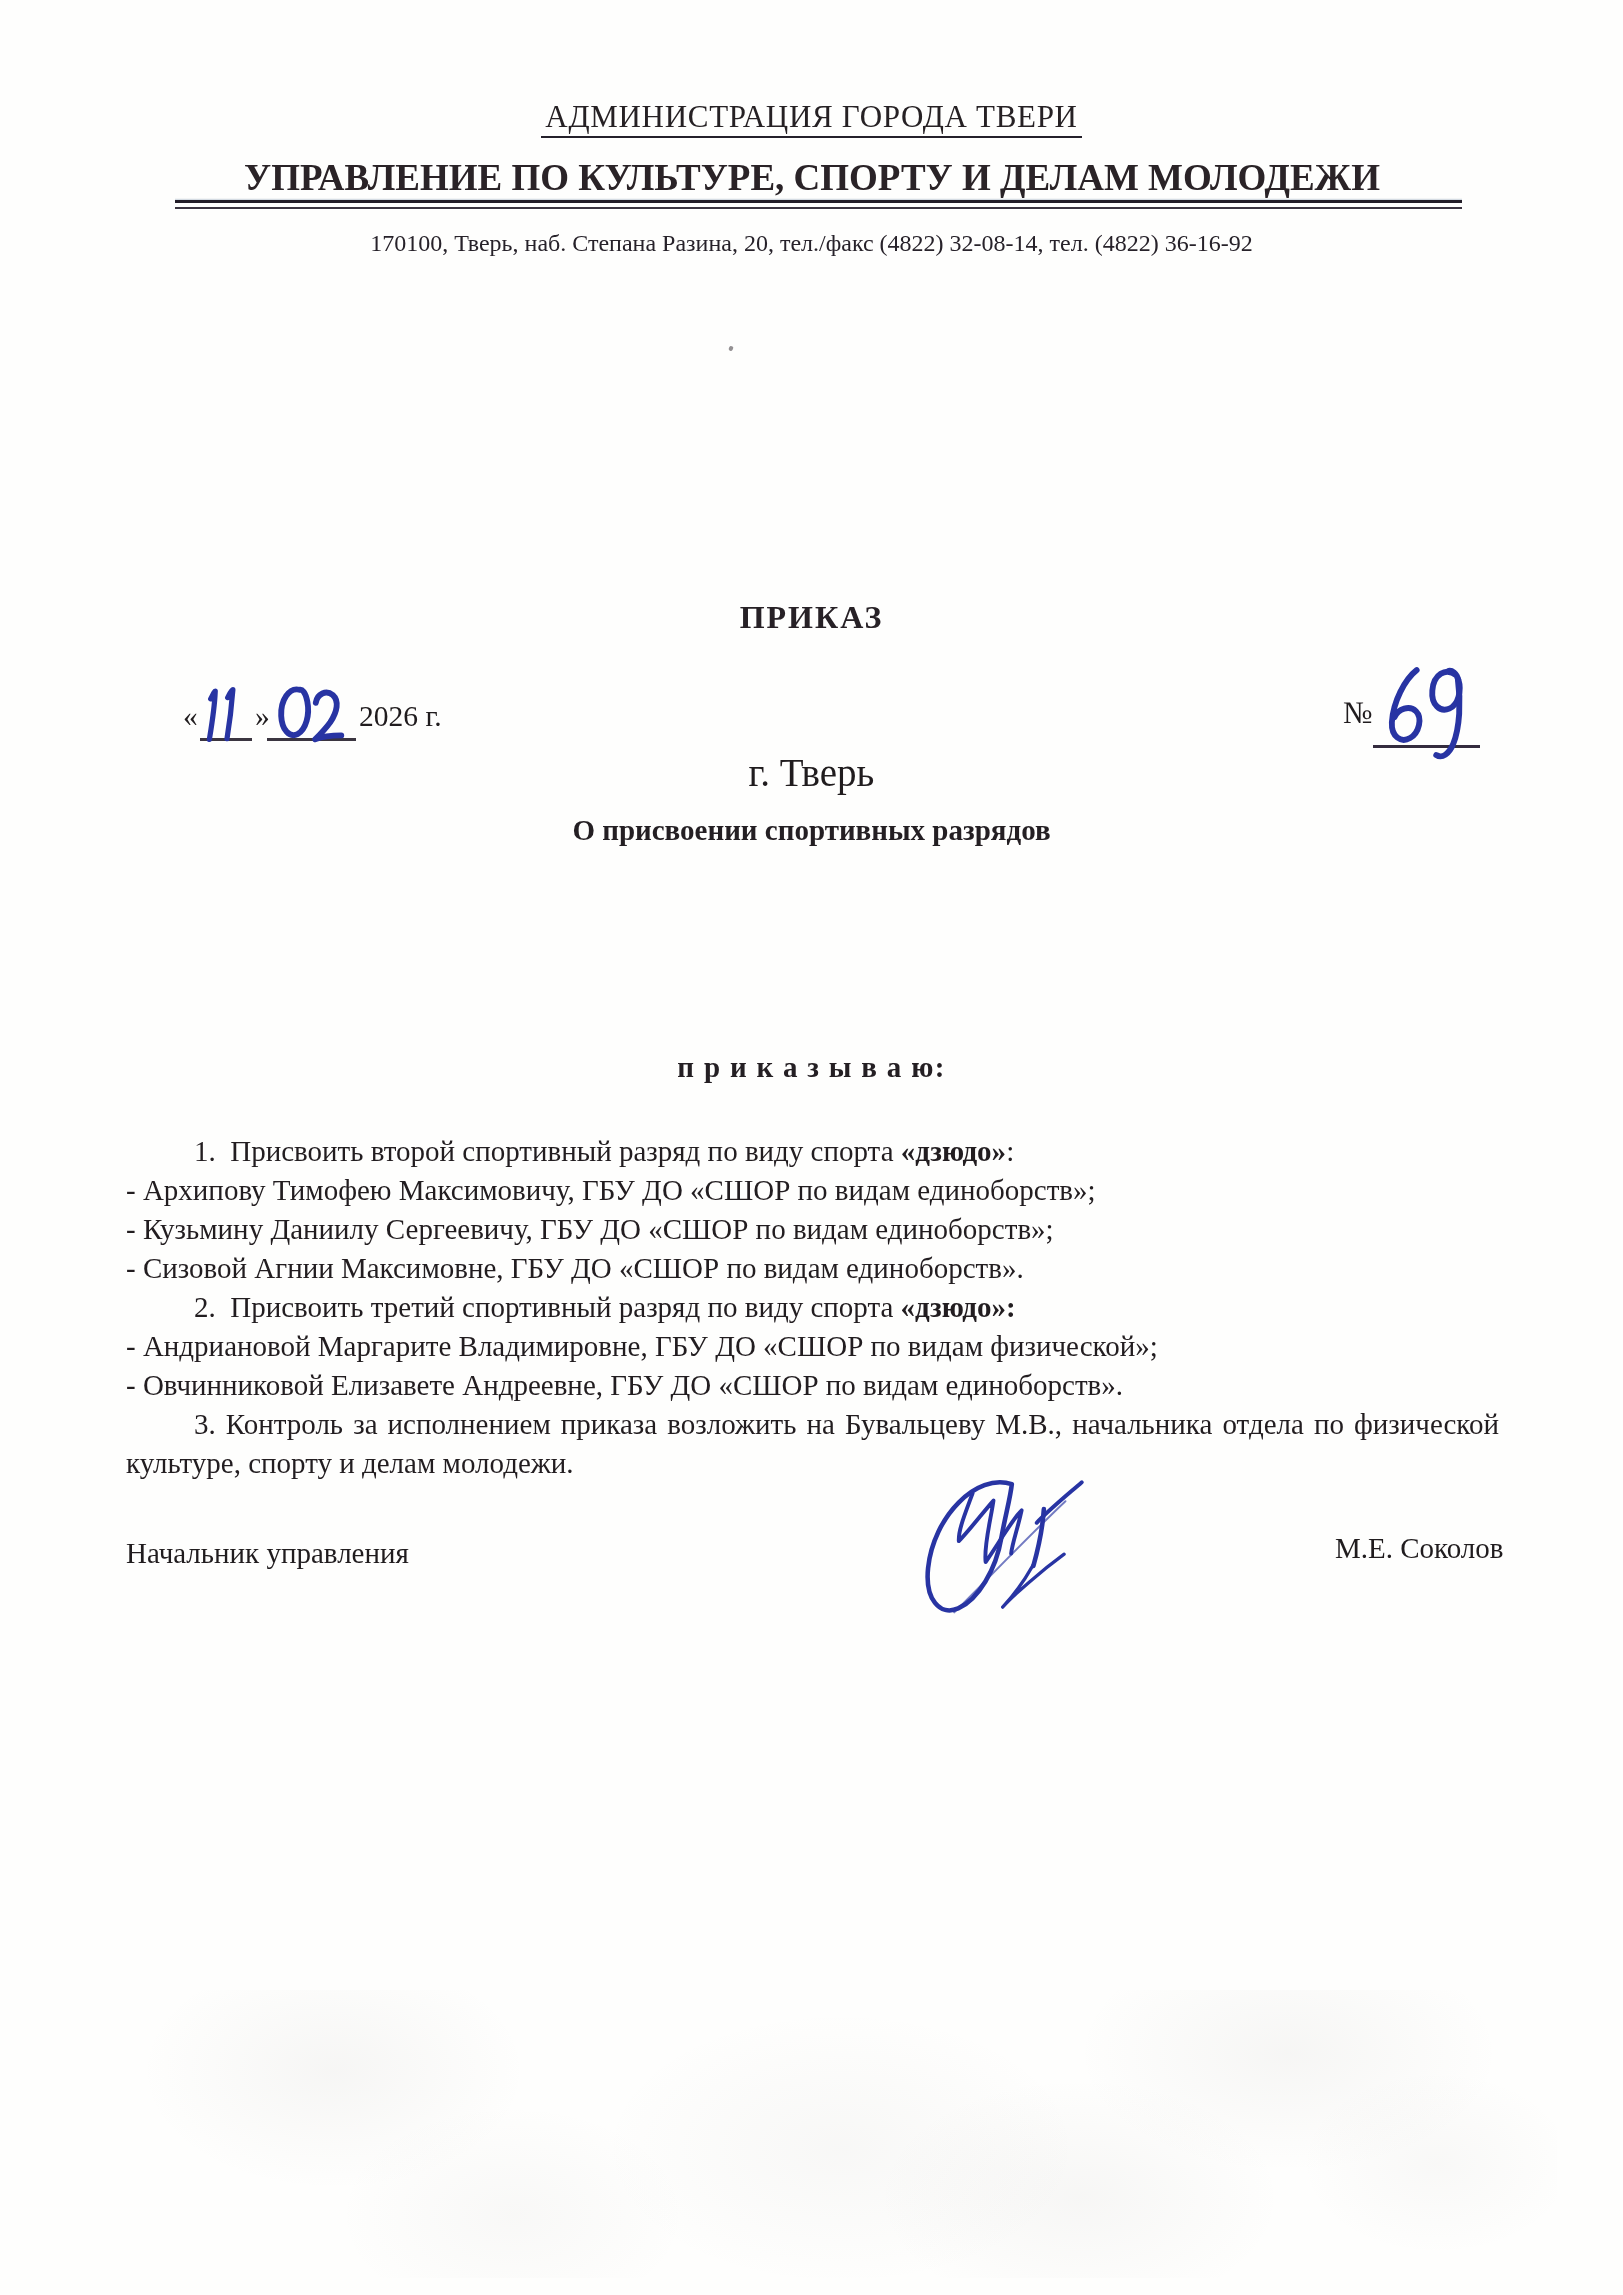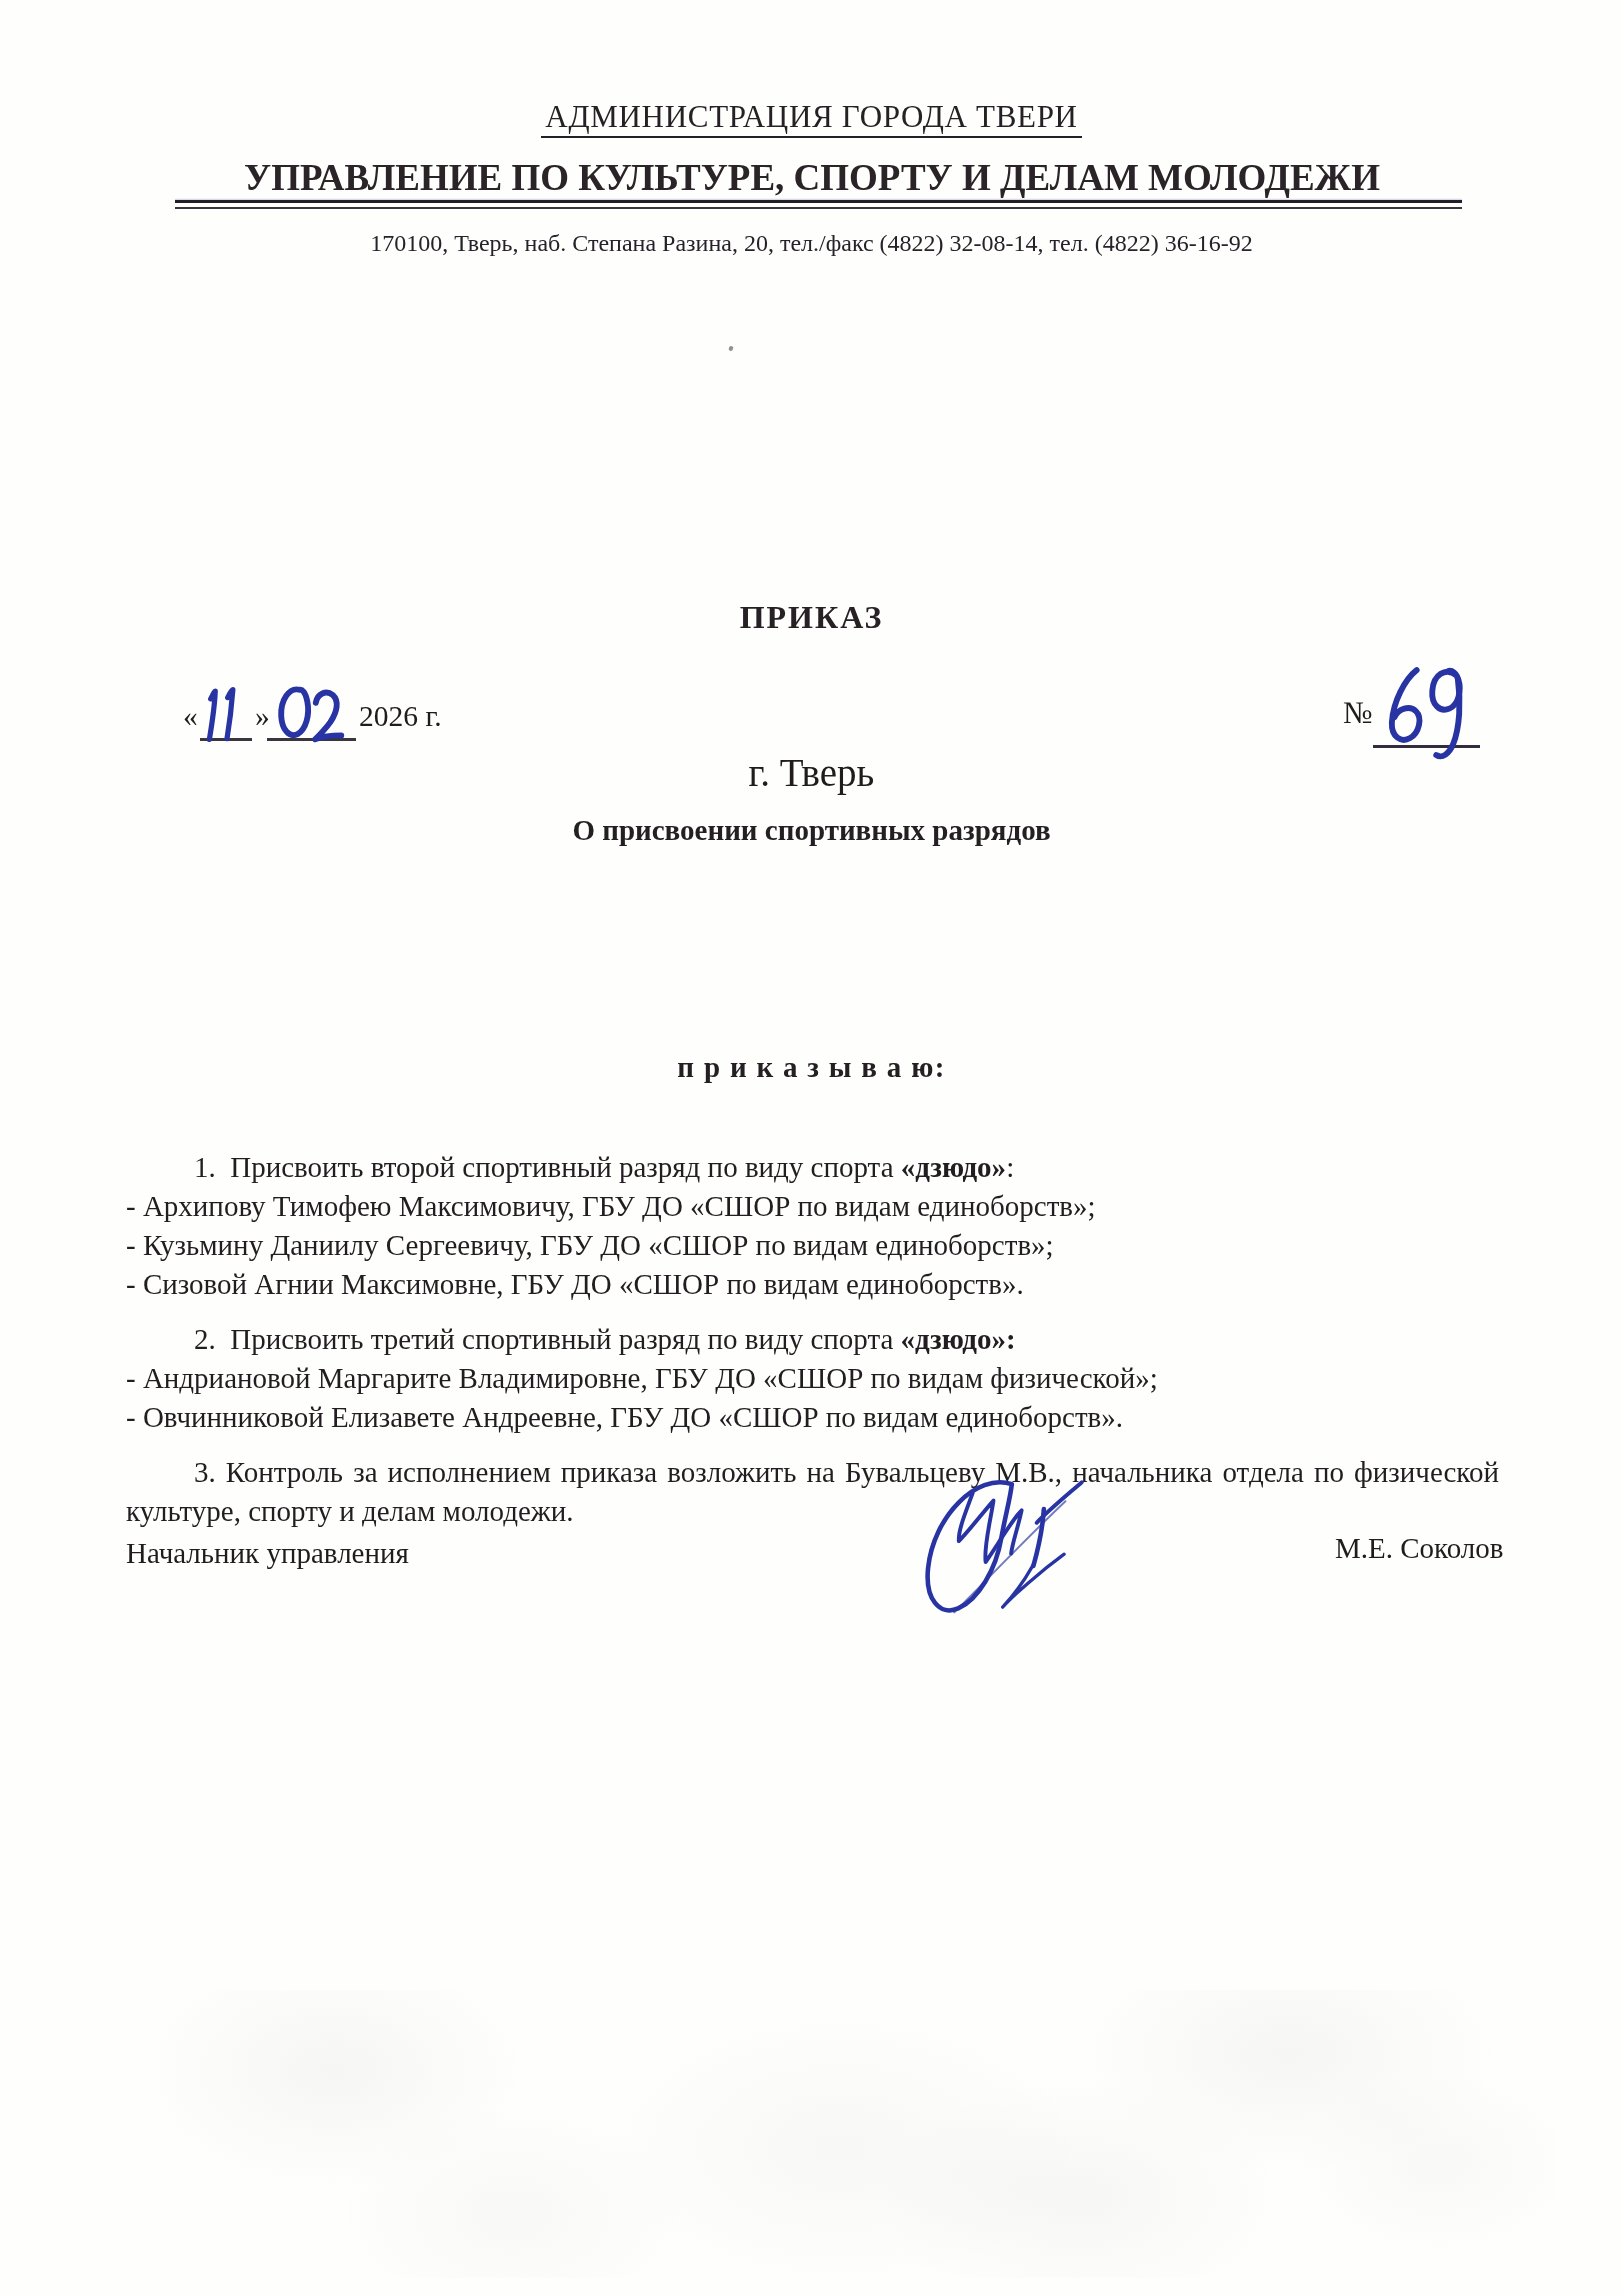--- a/index.html
+++ b/index.html
@@ -117,21 +117,21 @@
     letter-spacing: 1.3px;
     color: #241f23;
   }
   .order-list {
     top: 1132px; left: 126px; width: 1373px;
   }
   .order-list p {
     margin: 0;
     text-align: justify;
   }
-  .order-list p.indented { text-indent: 68px; margin-top: 16px; }
+  .order-list p.indented { text-indent: 68px; }
   .b { font-weight: bold; }
 
   
   .signoff-position { top: 1537px; left: 126px;  font-size: 29px; }
   .signoff-name     { top: 1532px; left: 1335px; font-size: 29px; }
   .signature-svg    { top: 1471px; left: 898px; width: 242px; height: 203px; }
 
   
   .scan-noise {
     top: 1990px; left: 65px; width: 1492px; height: 288px;

